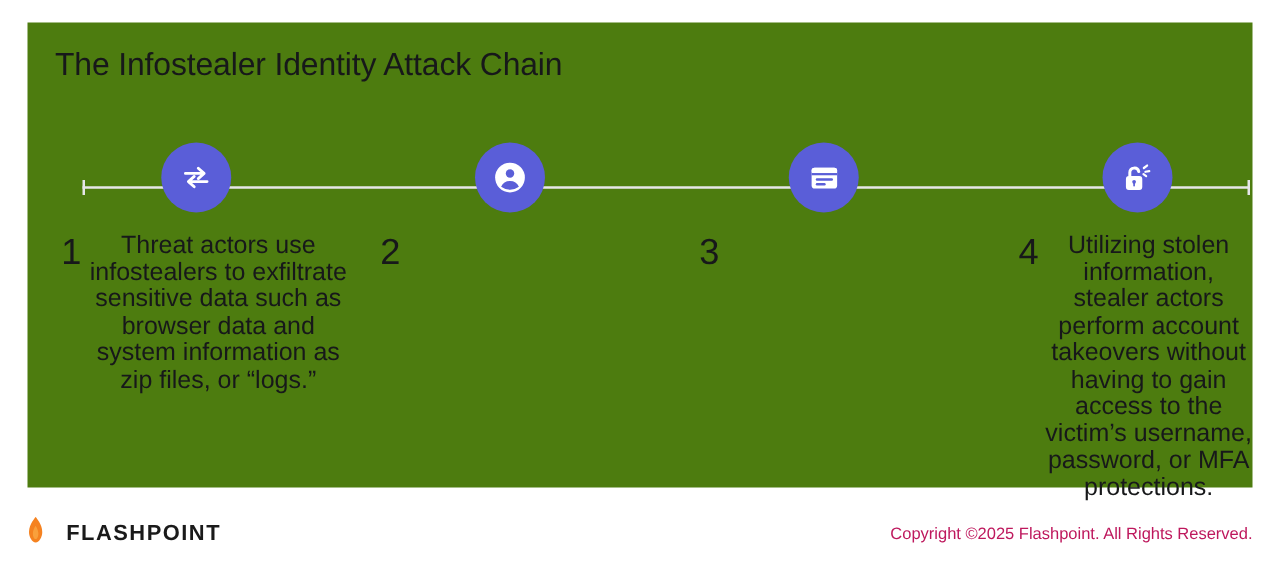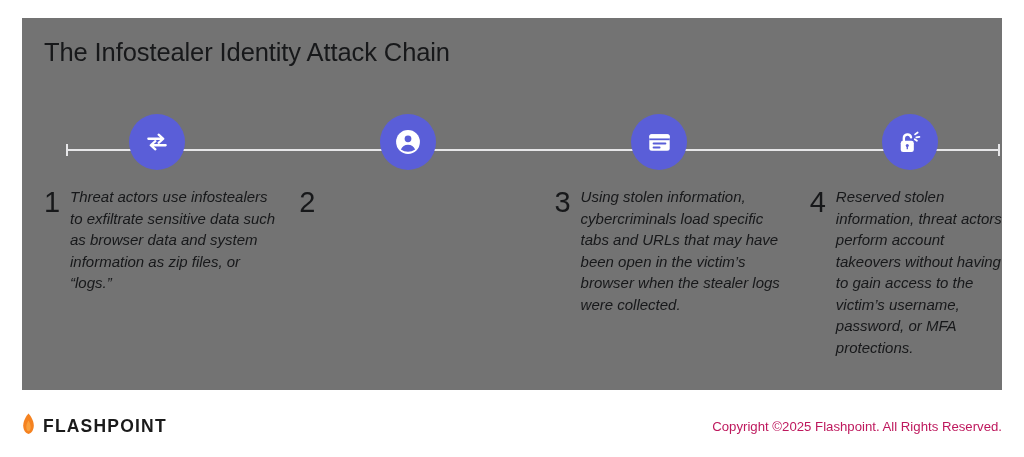--- a/index.html
+++ b/index.html
@@ -14,22 +14,23 @@
     -webkit-font-smoothing: antialiased;
     overflow: hidden;
   }
 
   .infographic-card {
     position: absolute;
     left: 22px;
     top: 18px;
     width: 980px;
     height: 372px;
-    background: #737373;
+    background: #4d7c0f;
     box-sizing: border-box;
+    text-align: center;
   }
 
   .card-title {
     position: absolute;
     left: 22px;
     top: 20px;
     font-size: 25.5px;
     font-weight: 400;
     color: #17181a;
     letter-spacing: -0.1px;
@@ -90,41 +91,40 @@
   .step-number {
     font-size: 29px;
     font-weight: 400;
     color: #17181a;
     line-height: 1;
     margin-top: 2px;
     width: 26px;
     flex: 0 0 26px;
   }
   .step-text {
-    font-size: 15px;
+    font-size: 20px;
     line-height: 21.5px;
     color: #17181a;
-    font-style: italic;
   }
 
   
   .footer {
     position: absolute;
     left: 0;
     top: 404px;
     width: 1024px;
     height: 53px;
   }
   .logo {
     position: absolute;
     left: 22px;
     top: 9px;
     display: flex;
     align-items: center;
-    gap: 8px;
+    gap: 18px;
   }
   .logo-mark { display: block; }
   .logo-word {
     font-size: 17.5px;
     font-weight: 700;
     letter-spacing: 1.2px;
     color: #1a1a1a;
   }
   .copyright {
     position: absolute;
@@ -197,26 +197,25 @@
       <div class="step-number">1</div>
       <div class="step-text">Threat actors use infostealers to exfiltrate sensitive data such as browser data and system information as zip files, or “logs.”</div>
     </div>
 
     <div class="step" style="width:251px; padding-right:20px;">
       <div class="step-number">2</div>
     </div>
 
     <div class="step" style="width:251px; padding-right:20px;">
       <div class="step-number">3</div>
-      <div class="step-text">Using stolen information, cybercriminals load specific tabs and URLs that may have been open in the victim’s browser when the stealer logs were collected.</div>
     </div>
 
     <div class="step" style="width:205px;">
       <div class="step-number">4</div>
-      <div class="step-text">Reserved stolen information, threat actors perform account takeovers without having to gain access to the victim’s username, password, or MFA protections.</div>
+      <div class="step-text">Utilizing stolen information, stealer actors perform account takeovers without having to gain access to the victim’s username, password, or MFA protections.</div>
     </div>
 
   </div>
 </div>
 
 <div class="footer">
   <div class="logo">
     <span class="logo-mark">
       <svg width="13" height="22" viewBox="0 0 13 22">
         <path d="M6.5 0.6C6.5 0.6 1.2 6.2 1.2 12.6c0 4.1 2.4 8.3 5.3 8.3s5.3-4.2 5.3-8.3C11.8 6.2 6.5 0.6 6.5 0.6z" fill="#f58220"></path>

